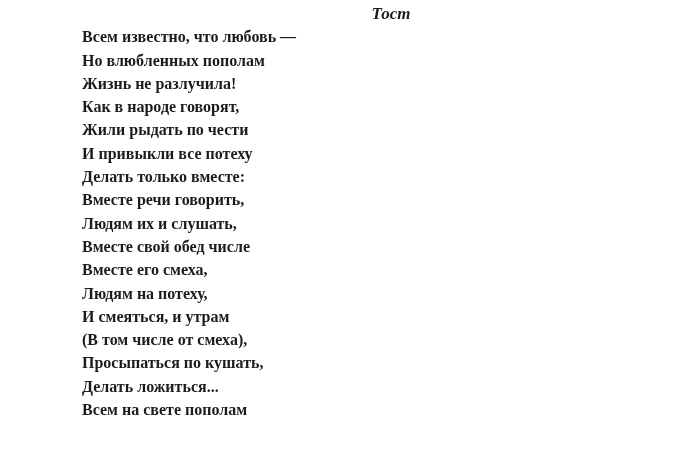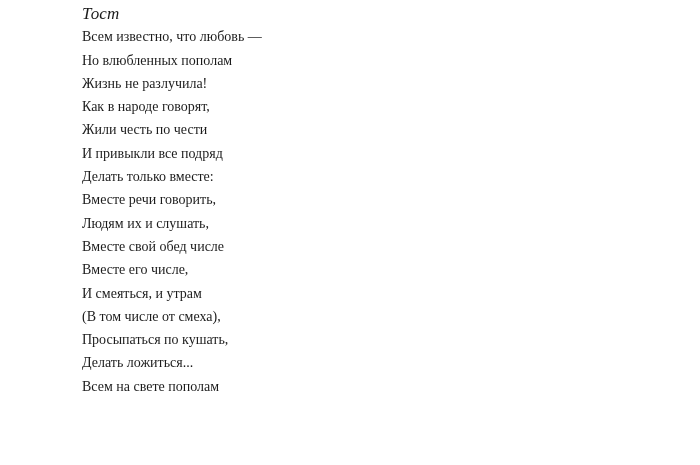--- a/index.html
+++ b/index.html
@@ -15,48 +15,50 @@
     overflow: hidden;
     box-sizing: border-box;
     padding: 2px 0 0 82px;
     font-family: "Liberation Serif", "DejaVu Serif", serif;
     color: #1c1c1c;
   }
   .poem-title {
     margin: 0;
     font-size: 17px;
     line-height: 23.3px;
-    font-weight: normal;
+    font-weight: bold;
     font-style: italic;
+    text-align: center;
   }
   .poem-line {
     margin: 0;
-    font-size: 14px;
+    font-size: 16px;
     line-height: 23.3px;
-    font-weight: normal;
+    font-weight: bold;
     white-space: pre;
   }
 </style>
 </head>
 <body>
 
 <div class="page">
   <h1 class="poem-title">Тост</h1>
   <div class="poem-body">
 
   <p class="poem-line">Всем известно, что любовь —</p>
       <p class="poem-line">Но влюбленных пополам</p>
       <p class="poem-line">Жизнь не разлучила!</p>
       <p class="poem-line">Как в народе говорят,</p>
-      <p class="poem-line">Жили честь по чести</p>
-      <p class="poem-line">И привыкли все подряд</p>
+      <p class="poem-line">Жили рыдать по чести</p>
+      <p class="poem-line">И привыкли все потеху</p>
       <p class="poem-line">Делать только вместе:</p>
       <p class="poem-line">Вместе речи говорить,</p>
       <p class="poem-line">Людям их и слушать,</p>
       <p class="poem-line">Вместе свой обед числе</p>
-      <p class="poem-line">Вместе его числе,</p>
+      <p class="poem-line">Вместе его смеха,</p>
+      <p class="poem-line">Людям на потеху,</p>
       <p class="poem-line">И смеяться, и утрам</p>
       <p class="poem-line">(В том числе от смеха),</p>
       <p class="poem-line">Просыпаться по кушать,</p>
       <p class="poem-line">Делать ложиться...</p>
       <p class="poem-line">Всем на свете пополам</p>
     </div>
 </div>
 
 </body></html>

